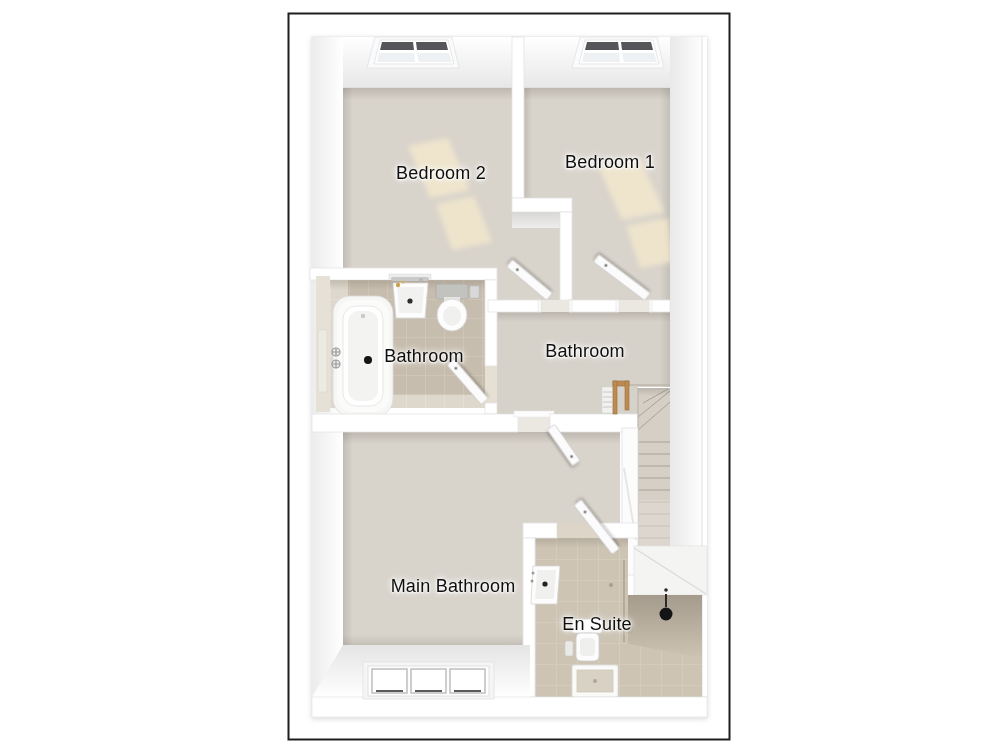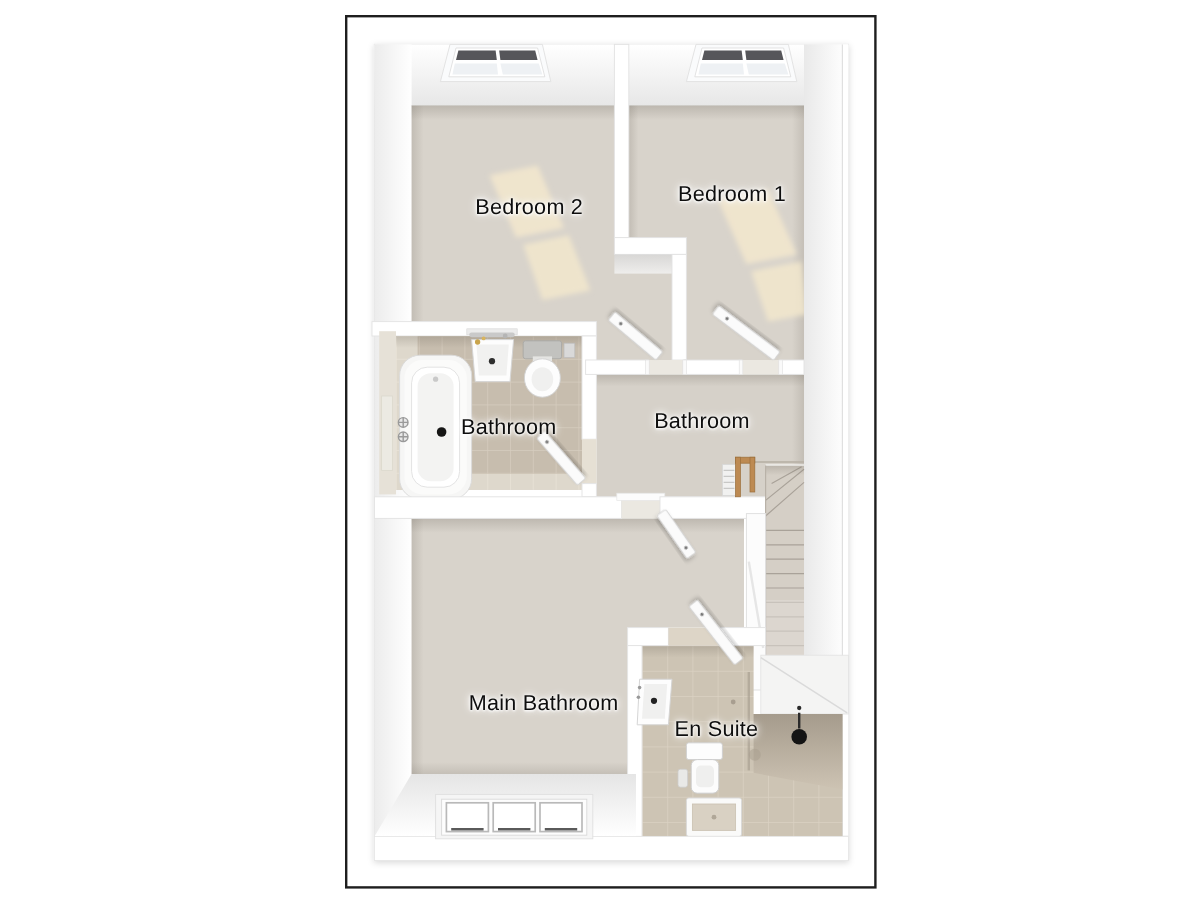--- a/index.html
+++ b/index.html
@@ -328,14 +328,14 @@
     <rect x="2" y="-4.5" width="62" height="9" rx="1.5" fill="#fbfbfb" stroke="#d2d2d2" stroke-width="0.8"></rect>
     <circle cx="52" cy="0" r="1.5" fill="#777777"></circle>
   </g>
 </svg>
 
 <div class="room-label" style="left:441px;top:173px">Bedroom 2</div>
 <div class="room-label" style="left:610px;top:162px">Bedroom 1</div>
 <div class="room-label" style="left:424px;top:356px">Bathroom</div>
 <div class="room-label" style="left:585px;top:351px">Bathroom</div>
 <div class="room-label" style="left:453px;top:586px">Main Bathroom</div>
-<div class="room-label" style="left:597px;top:608px">En Suite</div>
+<div class="room-label" style="left:597px;top:624px">En Suite</div>
 </div>
 
 </body></html>

